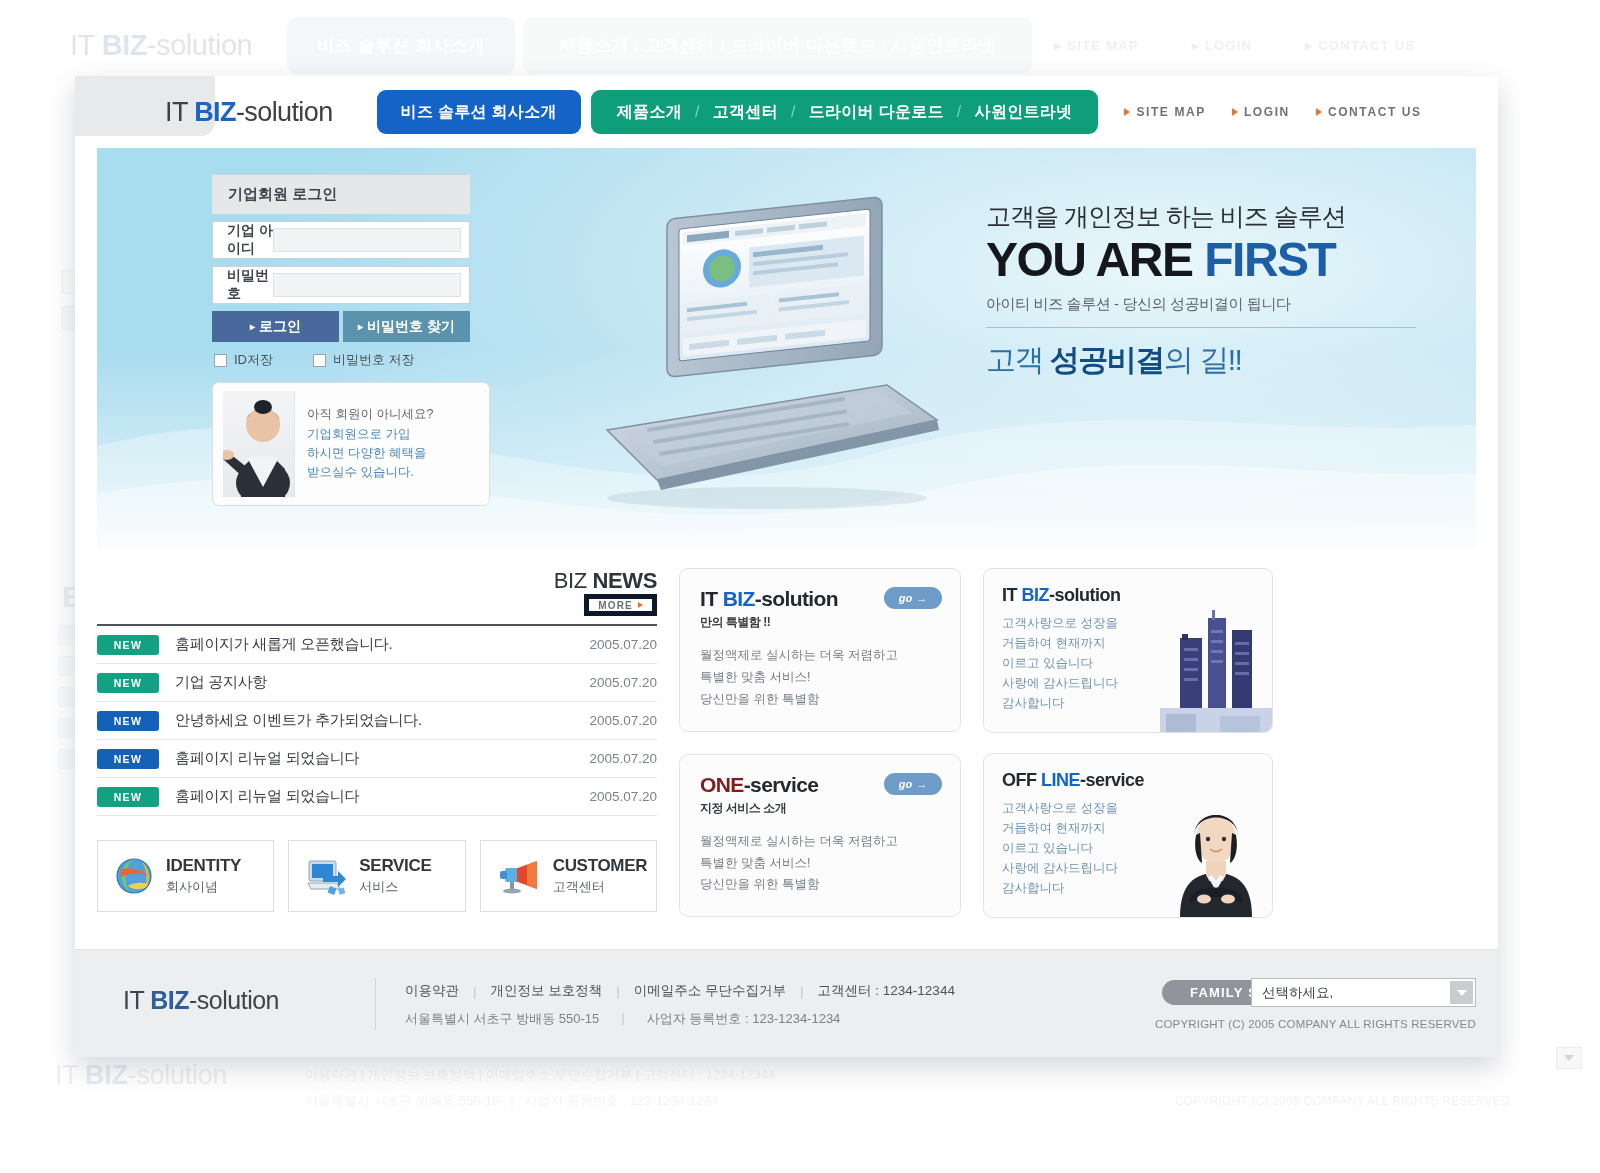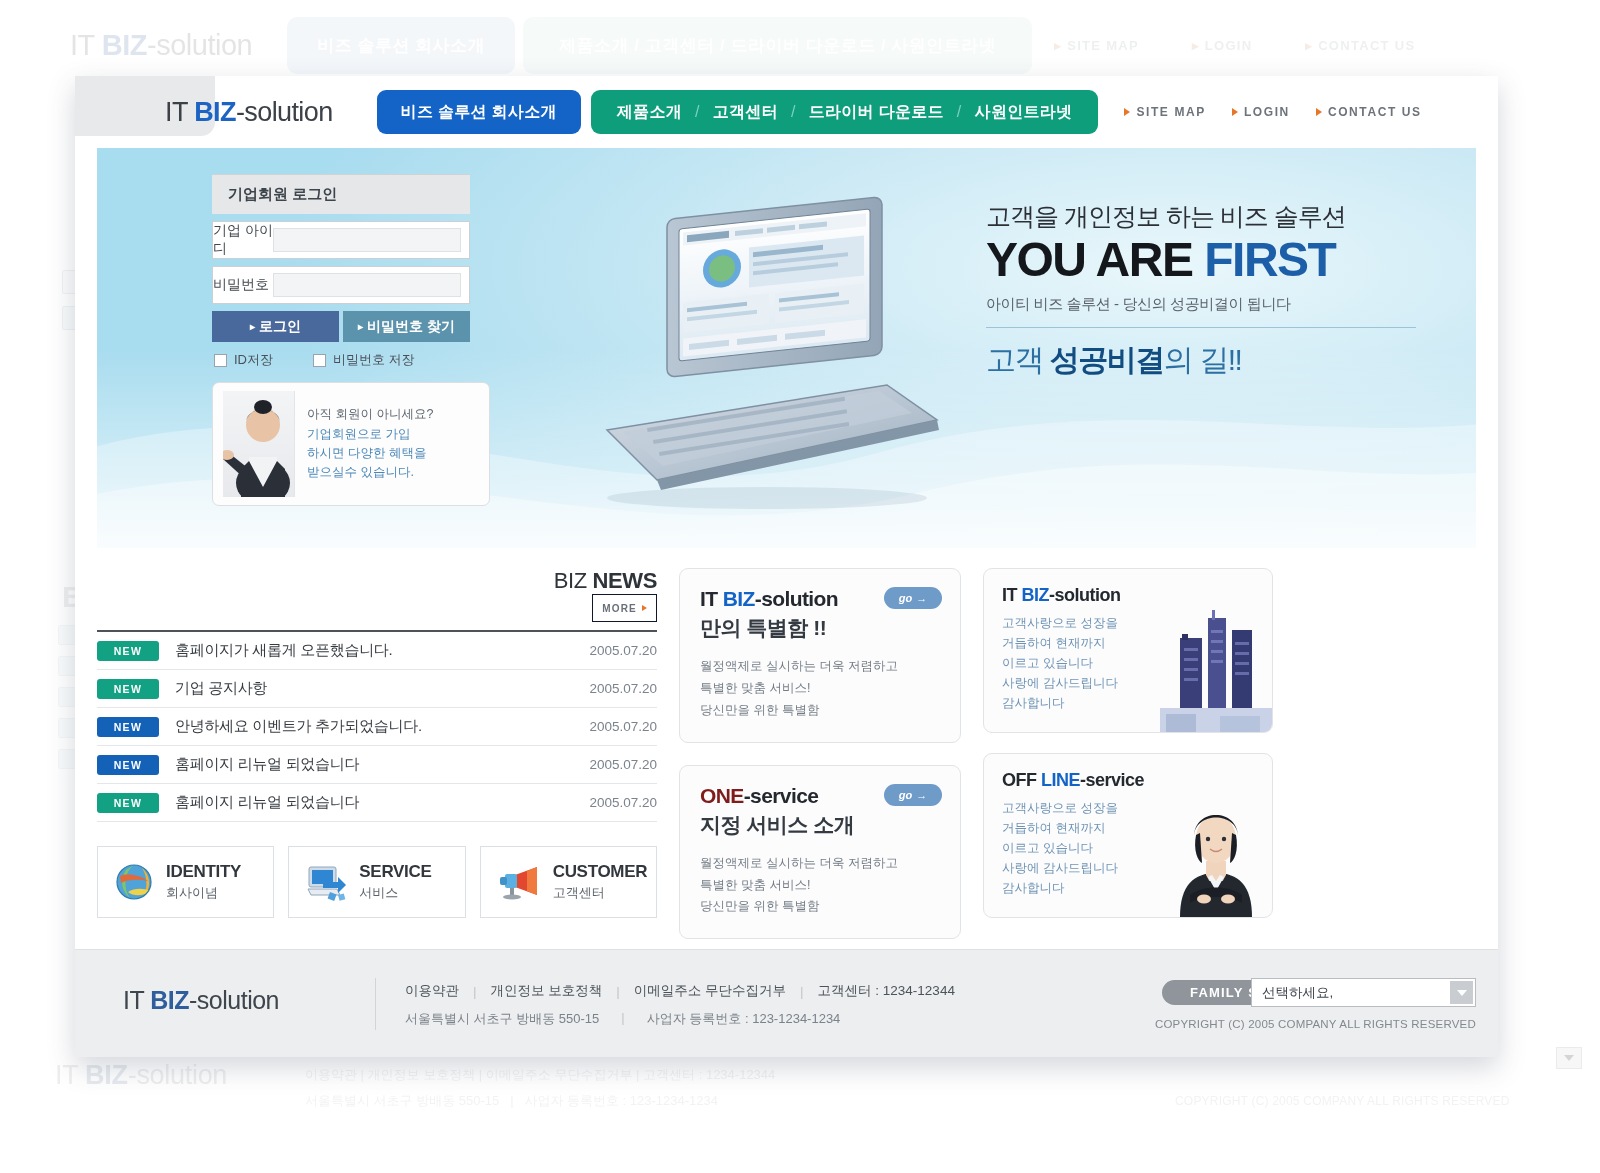--- a/index.html
+++ b/index.html
@@ -94,21 +94,21 @@
   }
   .lb-title {
     background:#e5e7e9; border-top:1px solid #cfd3d6; height:40px;
     display:flex; align-items:center; padding-left:16px;
     font-size:15px; font-weight:700; color:#3e444b;
   }
   .lb-field {
     height:38px; border:1px solid #ccd0d4; background:#fff; margin-top:7px;
     display:flex; align-items:center;
   }
-  .lb-field label { width:94px; padding-left:0; font-size:14px; color:#41474e; font-weight:400; }
+  .lb-field label { width:94px; padding-left:14px; font-size:14px; color:#41474e; font-weight:700; }
   .lb-field input { flex:1; height:24px; margin-right:8px; border:1px solid #dfe2e5; background:#f3f4f6; font-size:13px; padding:0 5px; font-family:inherit; }
   .lb-btnrow { display:flex; gap:4px; margin-top:7px; }
   .lb-btn {
     flex:1; height:31px; display:flex; align-items:center; justify-content:center; gap:4px;
     color:#fff; font-size:14px; font-weight:700; cursor:pointer; border:0; font-family:inherit;
   }
   .lb-btn.login { background:#49699d; }
   .lb-btn.find  { background:#5b93ad; }
   .lb-btn .ar { font-size:10px; }
   .lb-checks { display:flex; gap:40px; margin-top:9px; padding-left:2px; }
@@ -141,21 +141,21 @@
   .laptop { position:absolute; left:420px; top:32px; width:430px; height:330px; z-index:3; }
 
   
   .content { display:flex; gap:22px; padding:20px 22px 0 22px; }
 
   .news { width:560px; }
   .news-head { display:flex; align-items:flex-end; justify-content:space-between;flex-direction:column; }
   .news-title { font-size:22px; color:#2f343a; letter-spacing:-.4px; }
   .news-title b { font-weight:800; }
   .more {
-    border:1px solid #0f172a; background:#fff; height:28px; padding:0 9px;
+    border:5px solid #0f172a; background:#fff; height:22px; padding:0 9px;
     display:flex; align-items:center; gap:5px;
     font-size:10px; font-weight:700; letter-spacing:1.2px; color:#6a7079; cursor:pointer;
   }
   .more .tri { border-left-color:#e8762a; border-top-width:3px; border-bottom-width:3px; border-left-width:5px; }
   .news-rule { border-bottom:2px solid #4d535a; margin-top:8px; }
   .news-row {
     display:flex; align-items:center; height:38px; border-bottom:1px solid #e4e7ea;
   }
   .badge {
     width:62px; height:20px; border-radius:3px; color:#fff; font-size:10.5px;
@@ -173,21 +173,21 @@
   .iconbox .lbl .kr { font-size:13px; color:#5c636b; margin-top:2px; }
 
   .midcol { width:282px; display:flex; flex-direction:column; gap:22px; }
   .card {
     border:1px solid #e1e4e7; border-radius:9px; background:#fcfcfd; padding:18px 20px 20px;
     position:relative; min-height:160px;
   }
   .card-h { font-size:21px; font-weight:800; color:#24292f; letter-spacing:-.6px; }
   .card-h .b { color:#1463c6; }
   .card-h .r { color:#7f1d1d; }
-  .card-sub { font-size:21px; font-weight:700; color:#343a41; margin-top:3px; letter-spacing:-.5px; }
+  .card-sub { font-size:12px; font-weight:700; color:#343a41; margin-top:3px; letter-spacing:-.5px; }
   .card-body { font-size:12.5px; line-height:1.75; color:#747d86; margin-top:14px; }
   .go {
     position:absolute; right:18px; top:18px; width:58px; height:22px; border-radius:11px;
     background:#6f9bc8; color:#fff; display:flex; align-items:center; justify-content:center; gap:4px;
     font-size:11px; font-style:italic; font-weight:700; cursor:pointer;
   }
 
   .rightcol { width:290px; display:flex; flex-direction:column; gap:20px; }
   .rcard {
     border:1px solid #e1e4e7; border-radius:9px; background:#fcfcfd;

